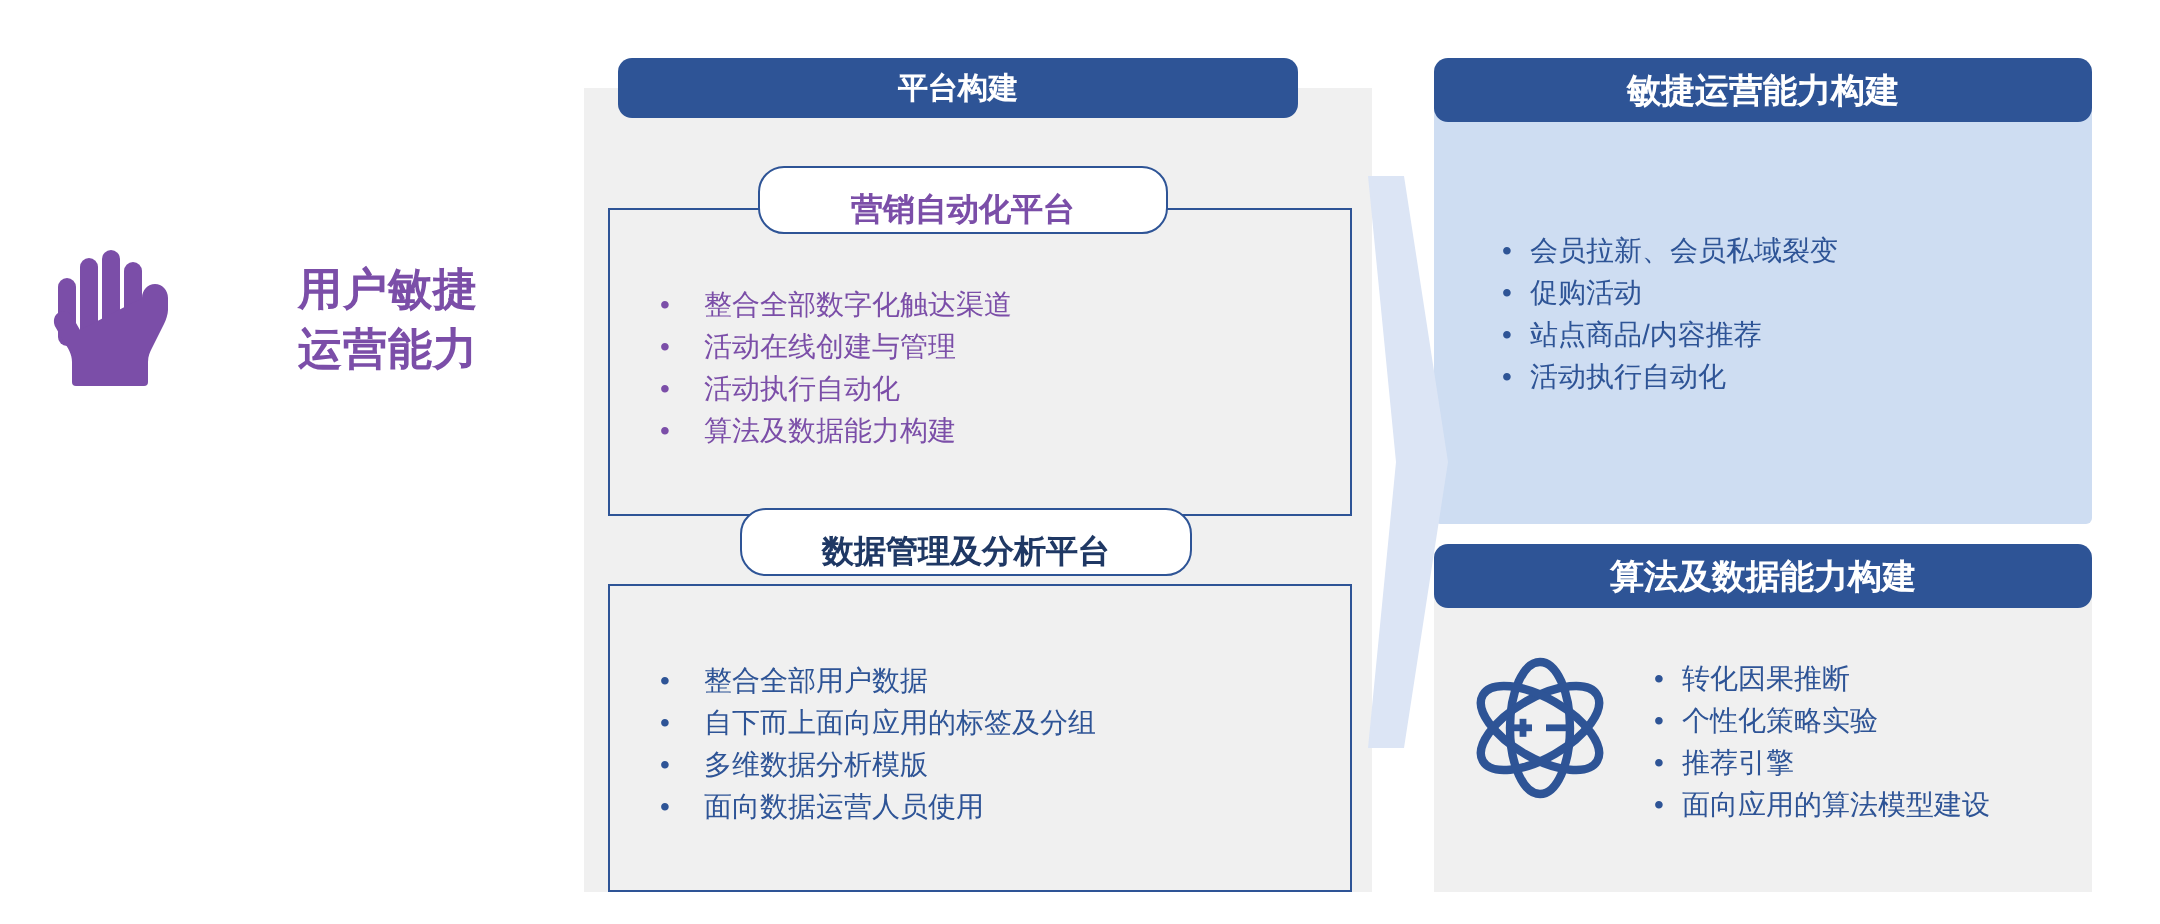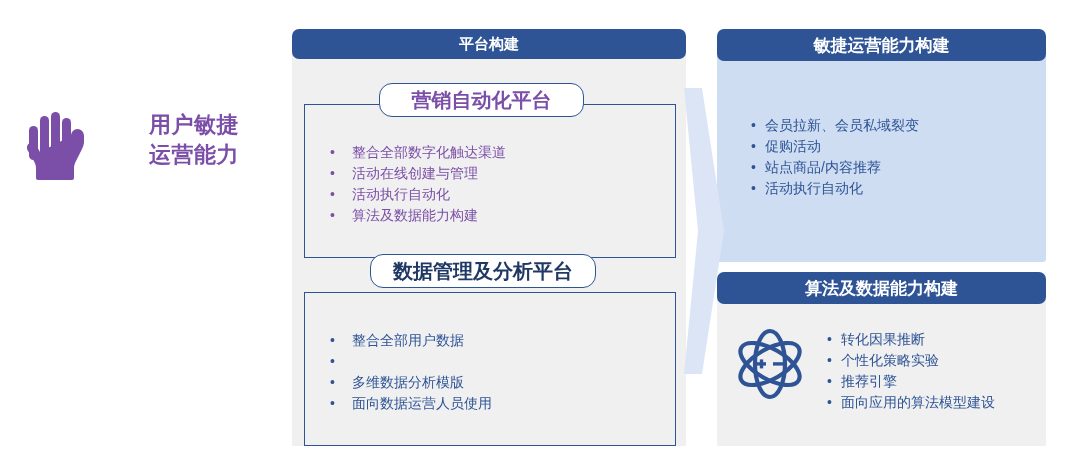--- a/index.html
+++ b/index.html
@@ -21,21 +21,21 @@
     left: 0;
     top: 0;
     width: 290px;
     height: 462px;
   }
   .cap-row {
     position: absolute;
     left: 0;
     width: 290px;
     display: flex;
-    align-items: flex-start;
+    align-items: center;
   }
   .cap-row.row-1 { top: 110px; height: 100px; }
   .cap-row.row-2 { top: 315px; height: 100px; }
 
   .cap-icon {
     width: 112px;
     display: flex;
     align-items: center;
     justify-content: center;
     flex: 0 0 112px;
@@ -70,46 +70,46 @@
     z-index: 5;
   }
 
   #center-panel {
     left: 292px;
     top: 44px;
     width: 394px;
     height: 402px;
   }
   #center-header {
-    left: 292px;
+    left: 309px;
     top: 29px;
-    width: 394px;
+    width: 340px;
     height: 30px;
     font-size: 15px;
   }
 
   
   .subbox {
     position: absolute;
     border: 1.6px solid #2E5496;
     background: transparent;
   }
   #subbox-1 { left: 304px; top: 104px; width: 370px; height: 152px; }
   #subbox-2 { left: 304px; top: 292px; width: 370px; height: 152px; }
 
   
   .chip {
     position: absolute;
     background: #ffffff;
     border: 1.6px solid #2E5496;
     border-radius: 13px;
     display: flex;
-    align-items: center;
+    align-items: flex-end;
     justify-content: center;
-    font-size: 20px;
+    font-size: 16px;
     font-weight: bold;
     z-index: 6;
     white-space: nowrap;
     padding: 0 24px;
     box-sizing: border-box;
   }
   #chip-1 {
     left: 379px; top: 83px; width: 205px; height: 34px;
     color: #7B4EA8;
   }
@@ -269,20 +269,21 @@
 <div class="chip" id="chip-2">
   <span>数据管理及分析平台</span>
 </div>
 <ul class="bullets" id="bullets-2">
     <li>
       <span class="bdot" style="width: 22px;">•</span>
       <span>整合全部用户数据</span>
     </li>
     <li>
       <span class="bdot" style="width: 22px;">•</span>
+      <span>自下而上面向应用的标签及分组</span>
     </li>
     <li>
       <span class="bdot" style="width: 22px;">•</span>
       <span>多维数据分析模版</span>
     </li>
     <li>
       <span class="bdot" style="width: 22px;">•</span>
       <span>面向数据运营人员使用</span>
     </li>
   </ul>

